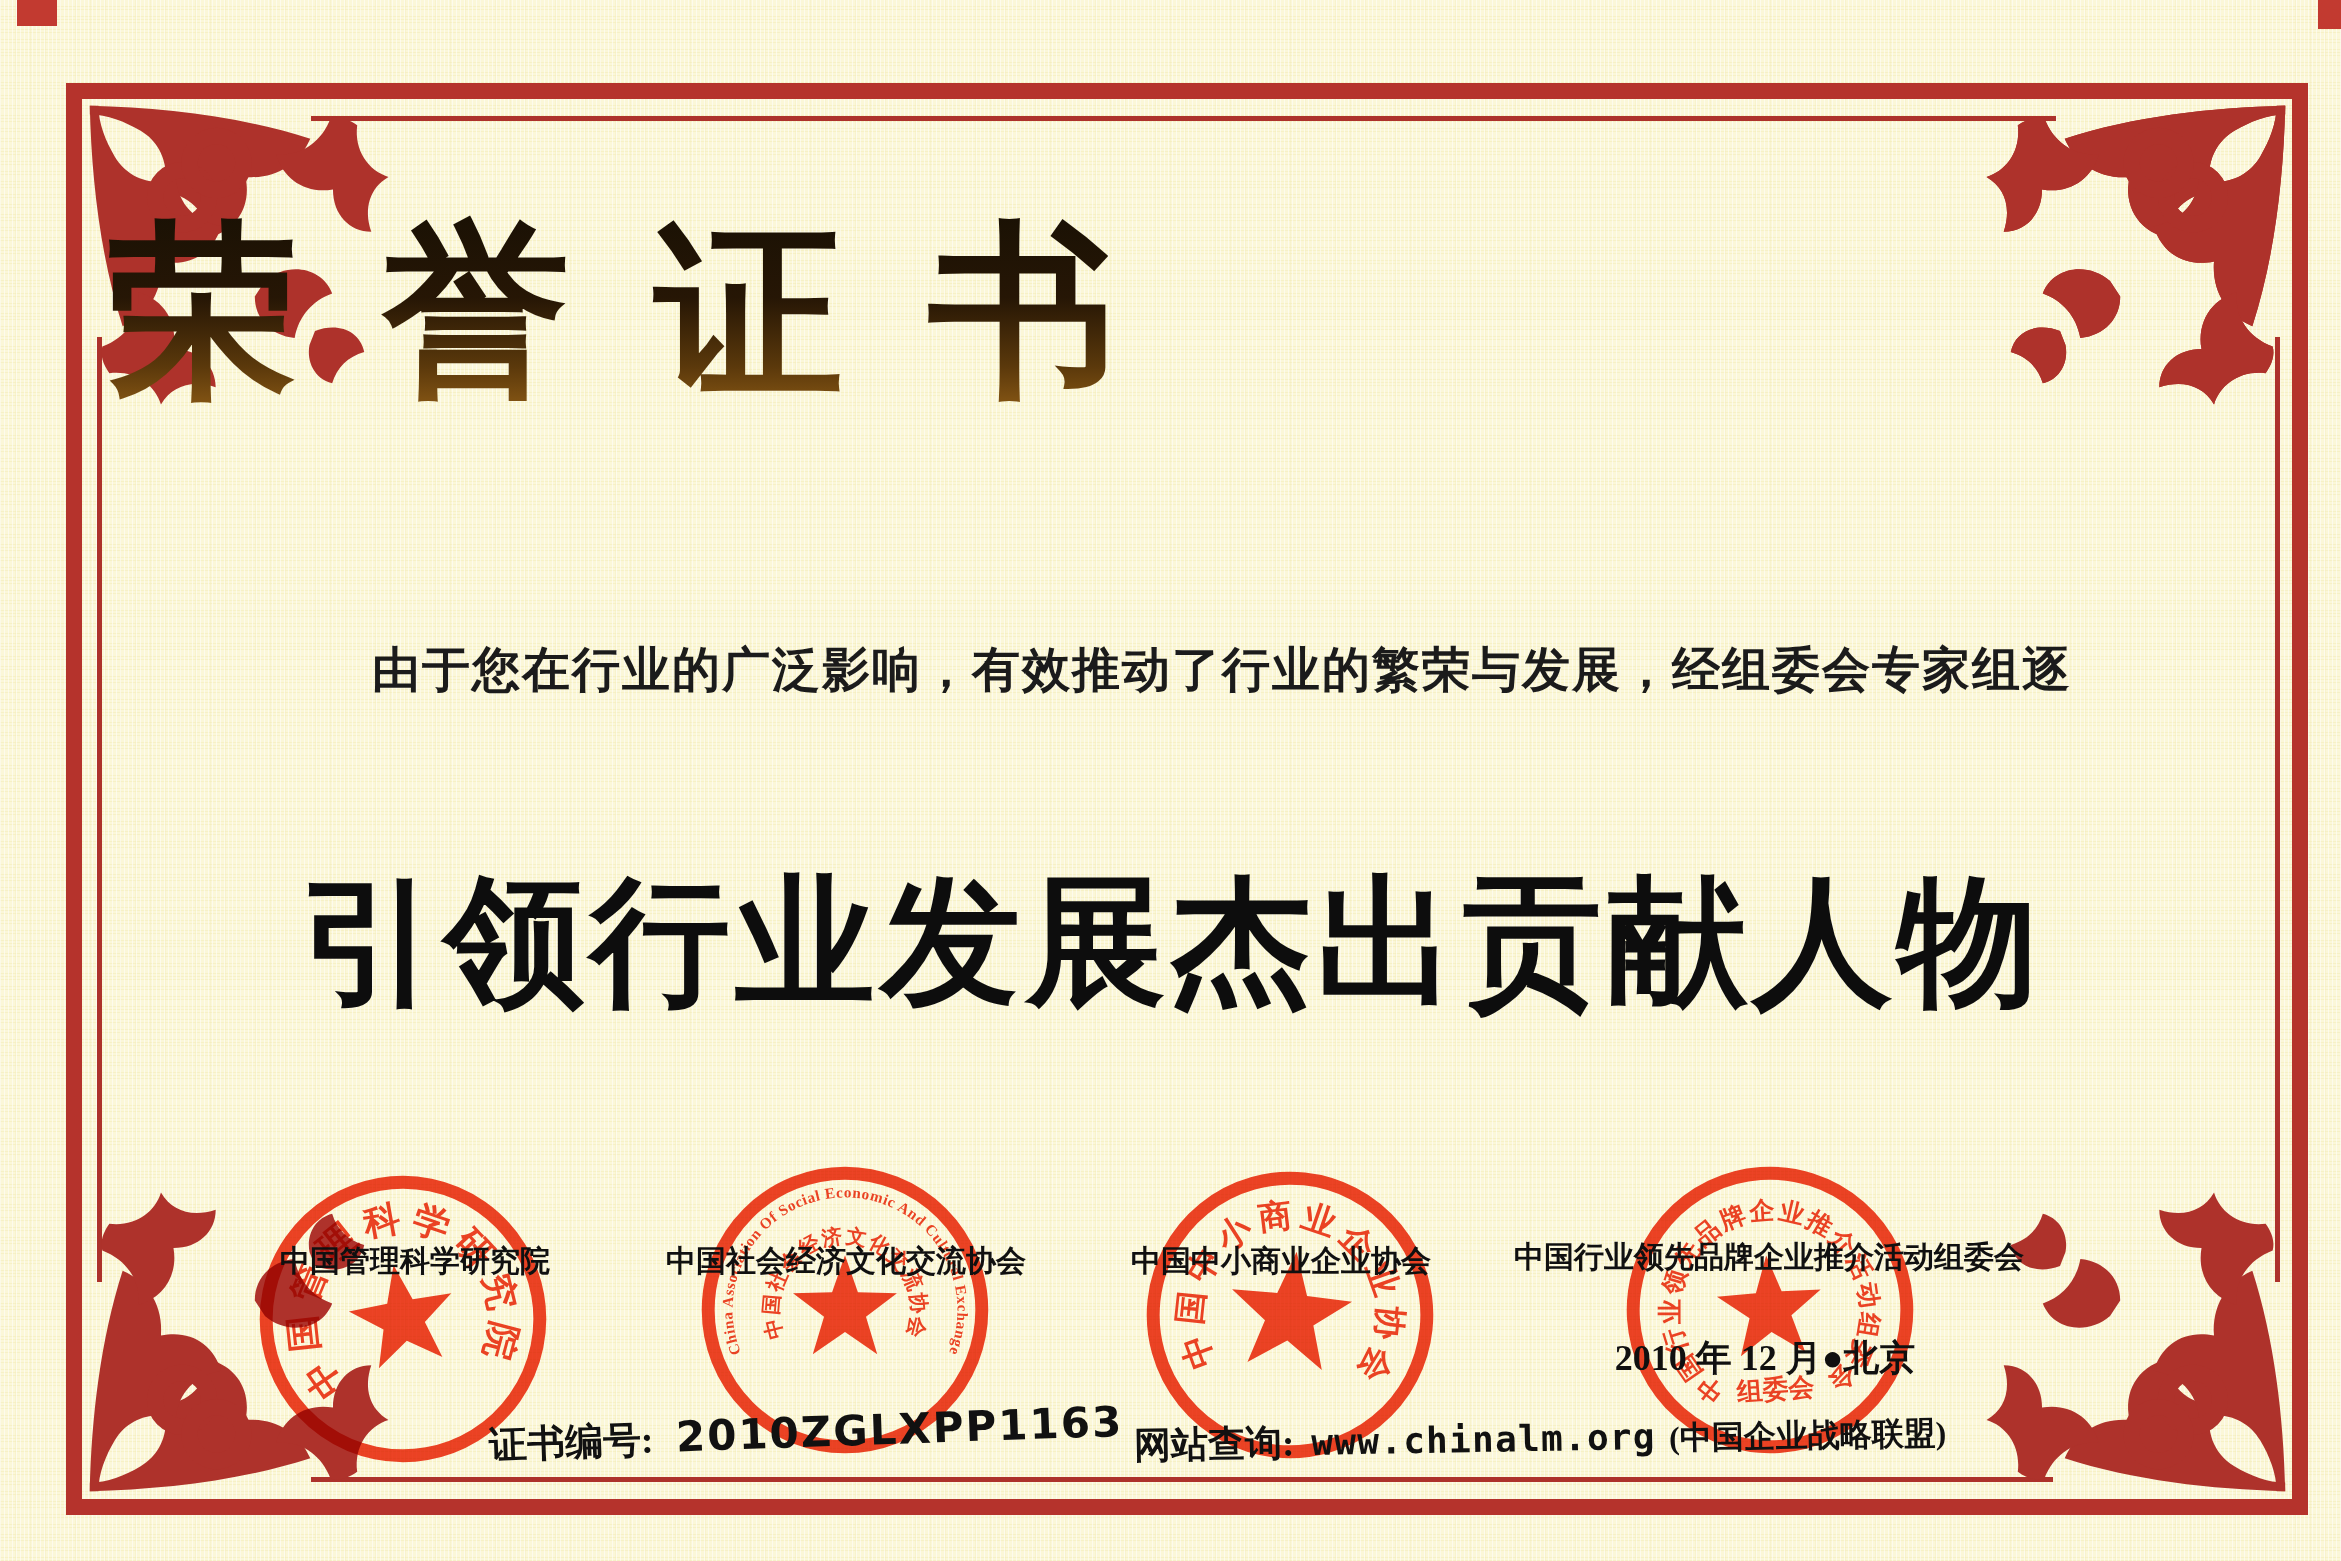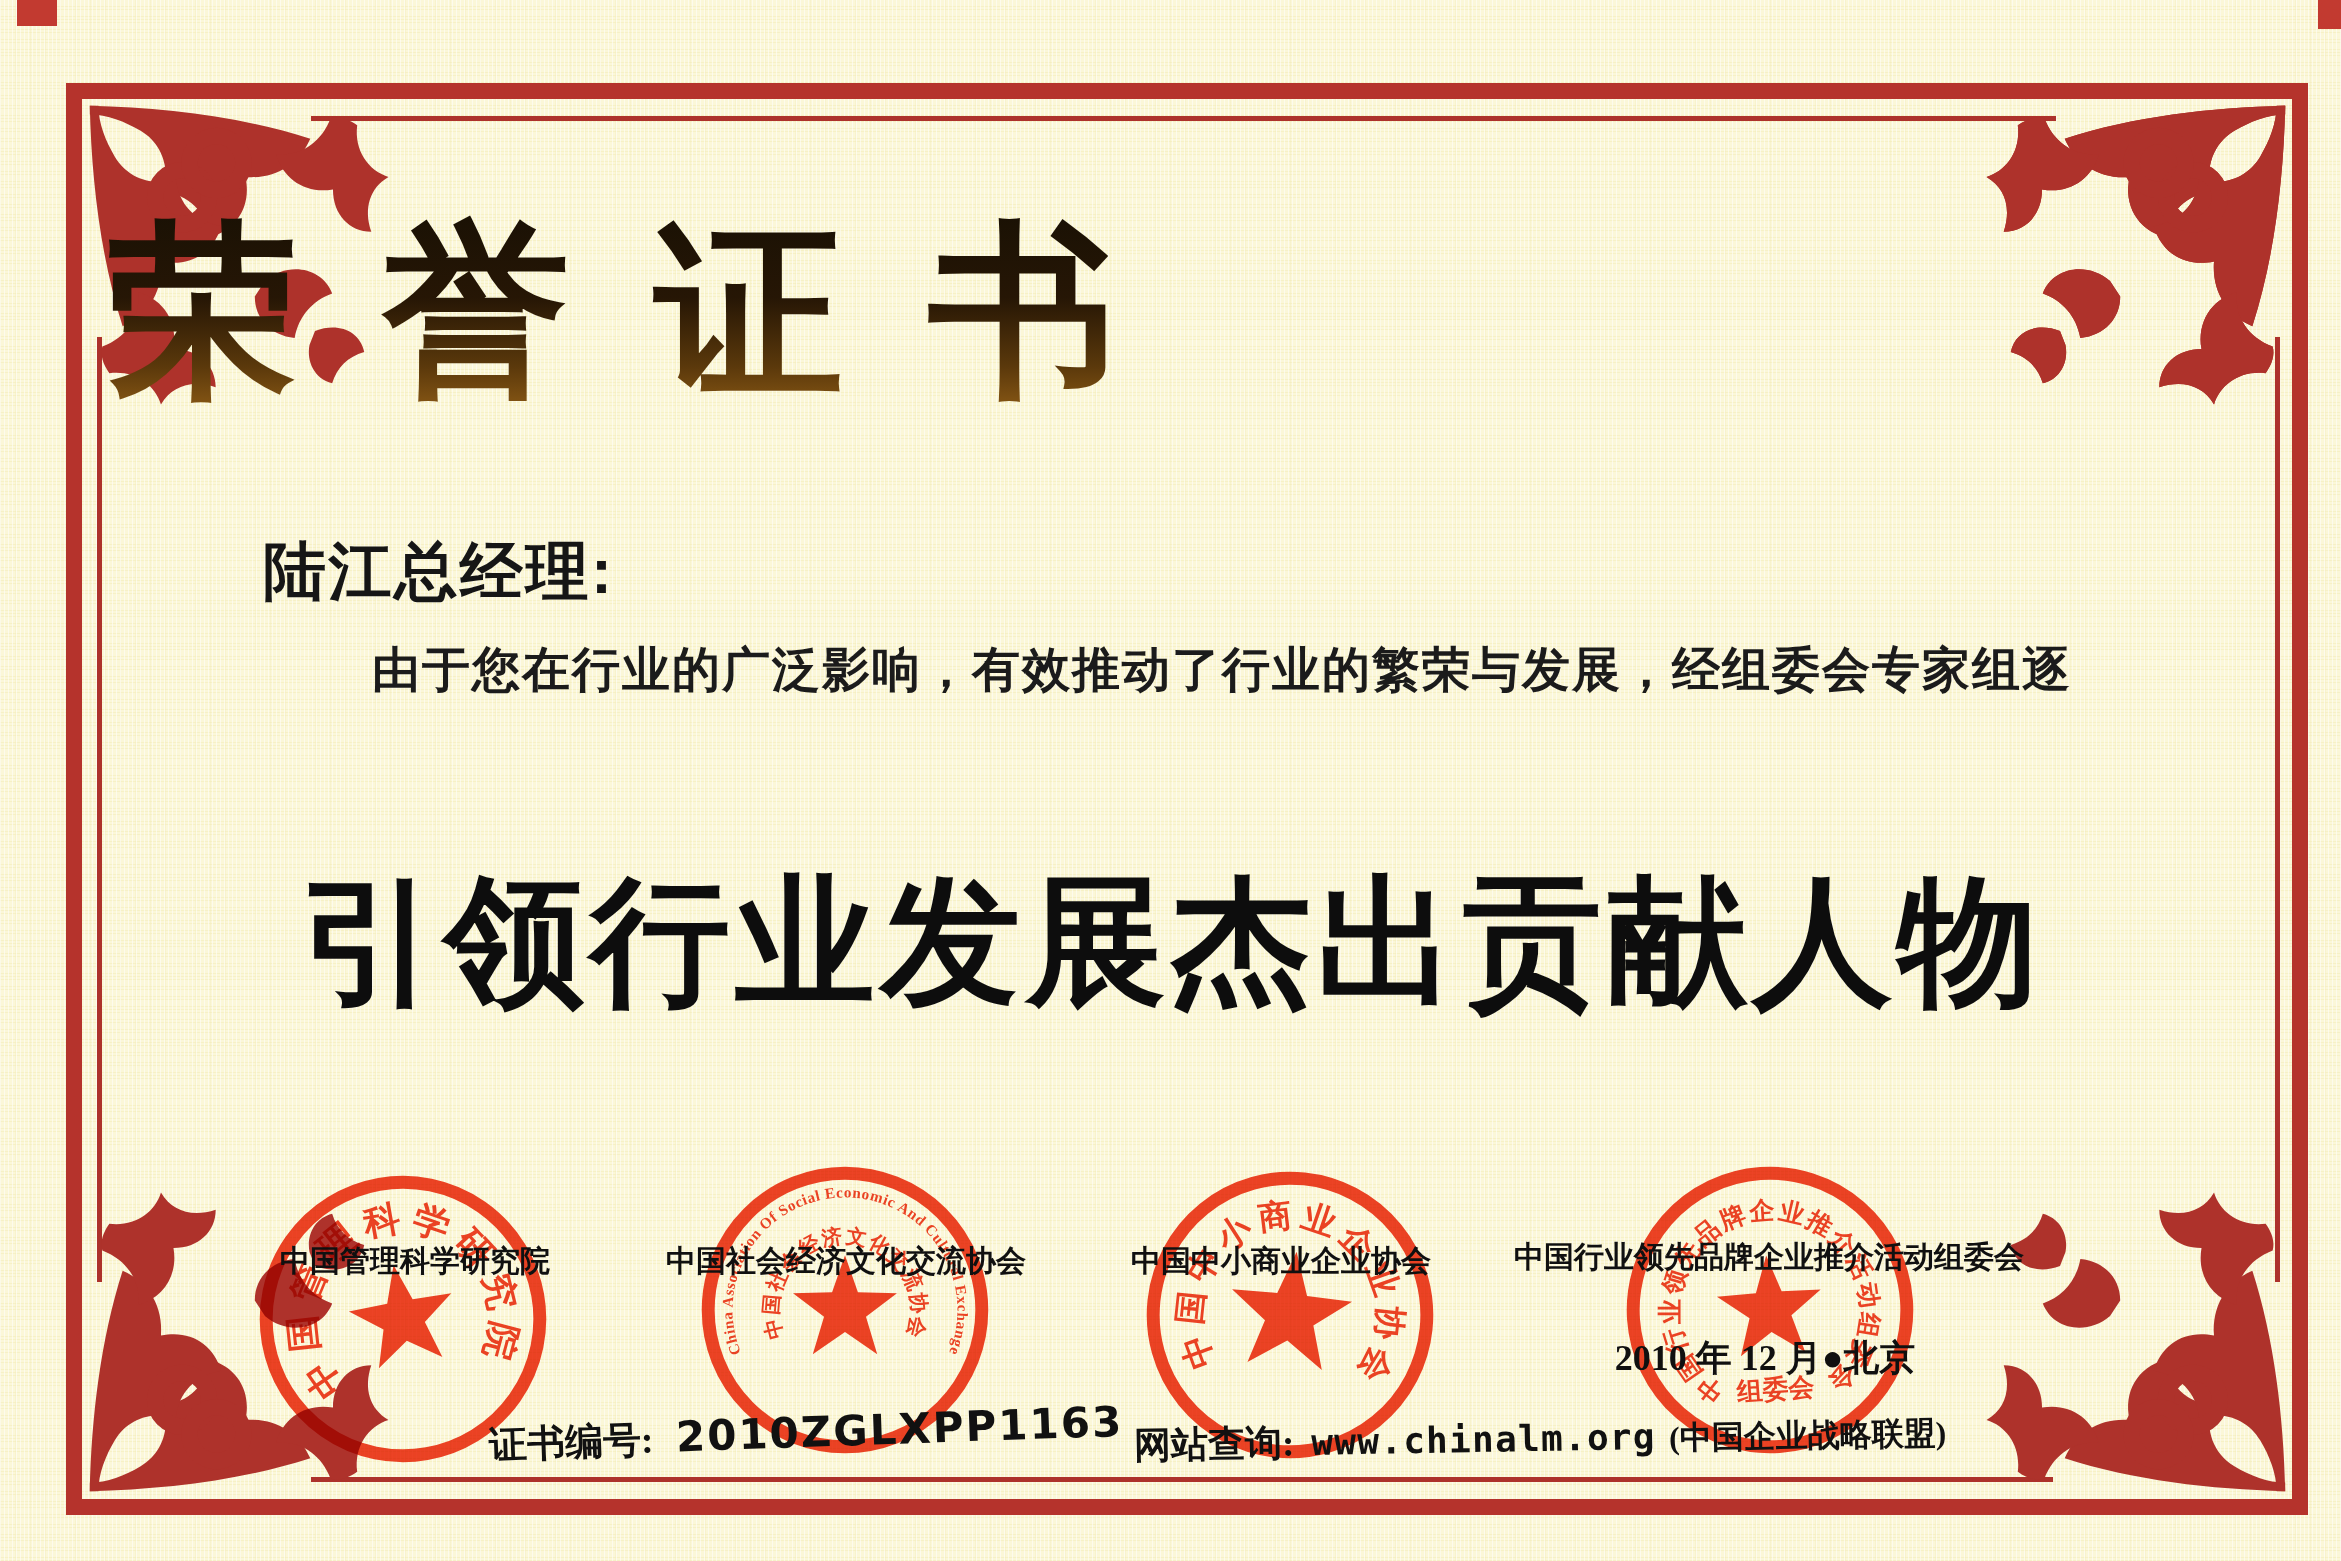--- a/index.html
+++ b/index.html
@@ -162,21 +162,20 @@
     </svg>
   <svg class="corner bl" viewBox="0 0 440 440">
       <use href="#cornerG"></use>
     </svg>
   <svg class="corner br" viewBox="0 0 440 440">
       <use href="#cornerG"></use>
     </svg>
 
   <div class="cert-title">荣誉证书</div>
 
-  <div class="recipient">陆江总经理:</div>
   <div class="body-line l1">由于您在行业的广泛影响，有效推动了行业的繁荣与发展，经组委会专家组逐</div>
 
   <div class="award-title">引领行业发展杰出贡献人物</div>
 
   <svg class="seal s1" viewBox="0 0 200 200">
     <defs>
         <path id="arc1" d="M59,141 A58,58 0 1 1 141,141"></path>
       </defs>
     <circle class="ring" cx="100" cy="100" r="90"></circle>
     <polygon class="star" points="100,64 108.5,88.3 134.2,88.9 113.8,104.5 121.2,129.1 100,114.5 78.8,129.1 86.2,104.5 65.8,88.9 91.5,88.3"></polygon>

